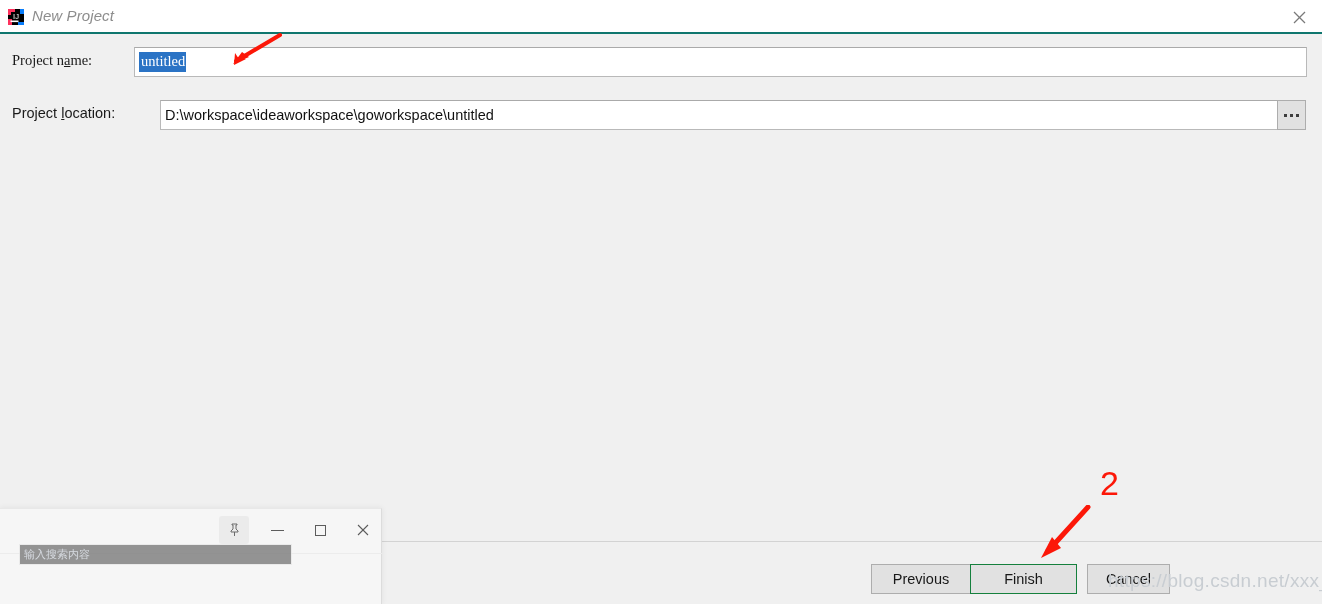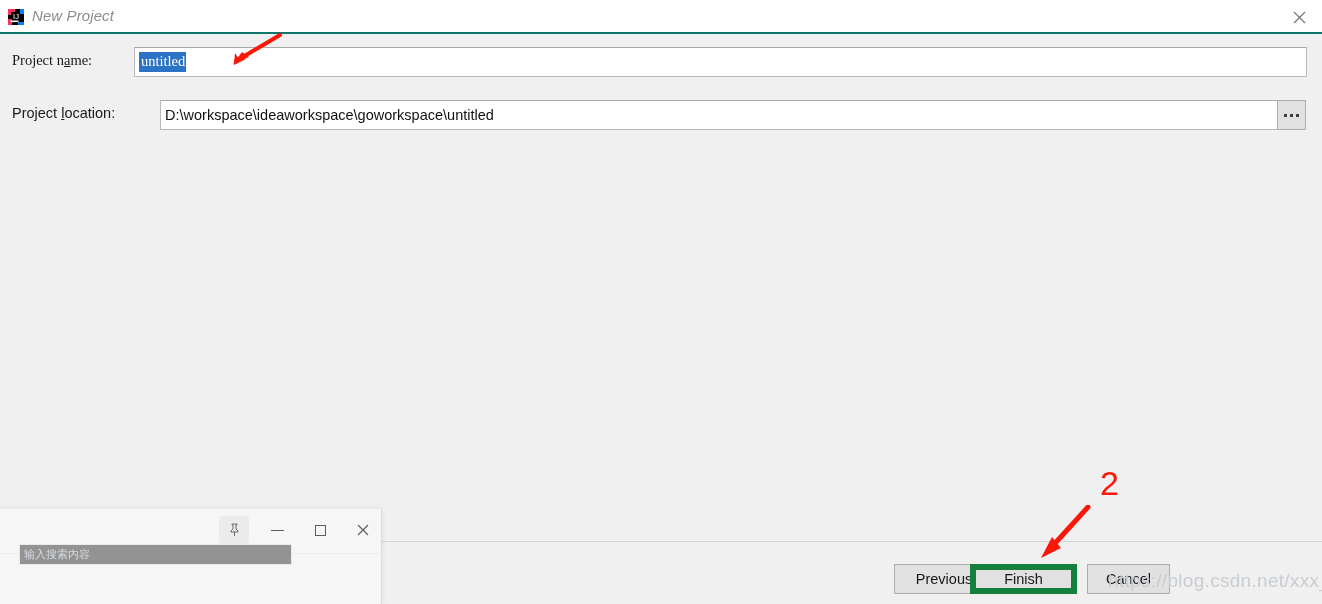--- a/index.html
+++ b/index.html
@@ -136,23 +136,23 @@
     background: #e1e1e1;
     border: 1px solid #adadad;
     display: flex;
     align-items: center;
     justify-content: center;
     font-size: 14.5px;
     color: #181818;
     cursor: default;
     white-space: nowrap;
   }
-  .btn-previous { left: 894px; width: 100px; }
+  .btn-previous { left: 871px; width: 100px; }
   .btn-finish   { left: 970px; width: 107px;
-                  border: 6px solid #15803d; background: #e1e1e1; }
+                  border: 1px solid #15803d; background: #e1e1e1; }
   .btn-cancel   { left: 1087px; width: 83px; }
   .btn-help     { left: 1200px; width: 107px; }
 
   
   .anno { position: absolute; pointer-events: none; }
   .anno-text-1 {
     left: 300px; top: 24px;
     font-size: 33px;
     color: #fc1708;
     font-family: "DejaVu Sans", sans-serif;

